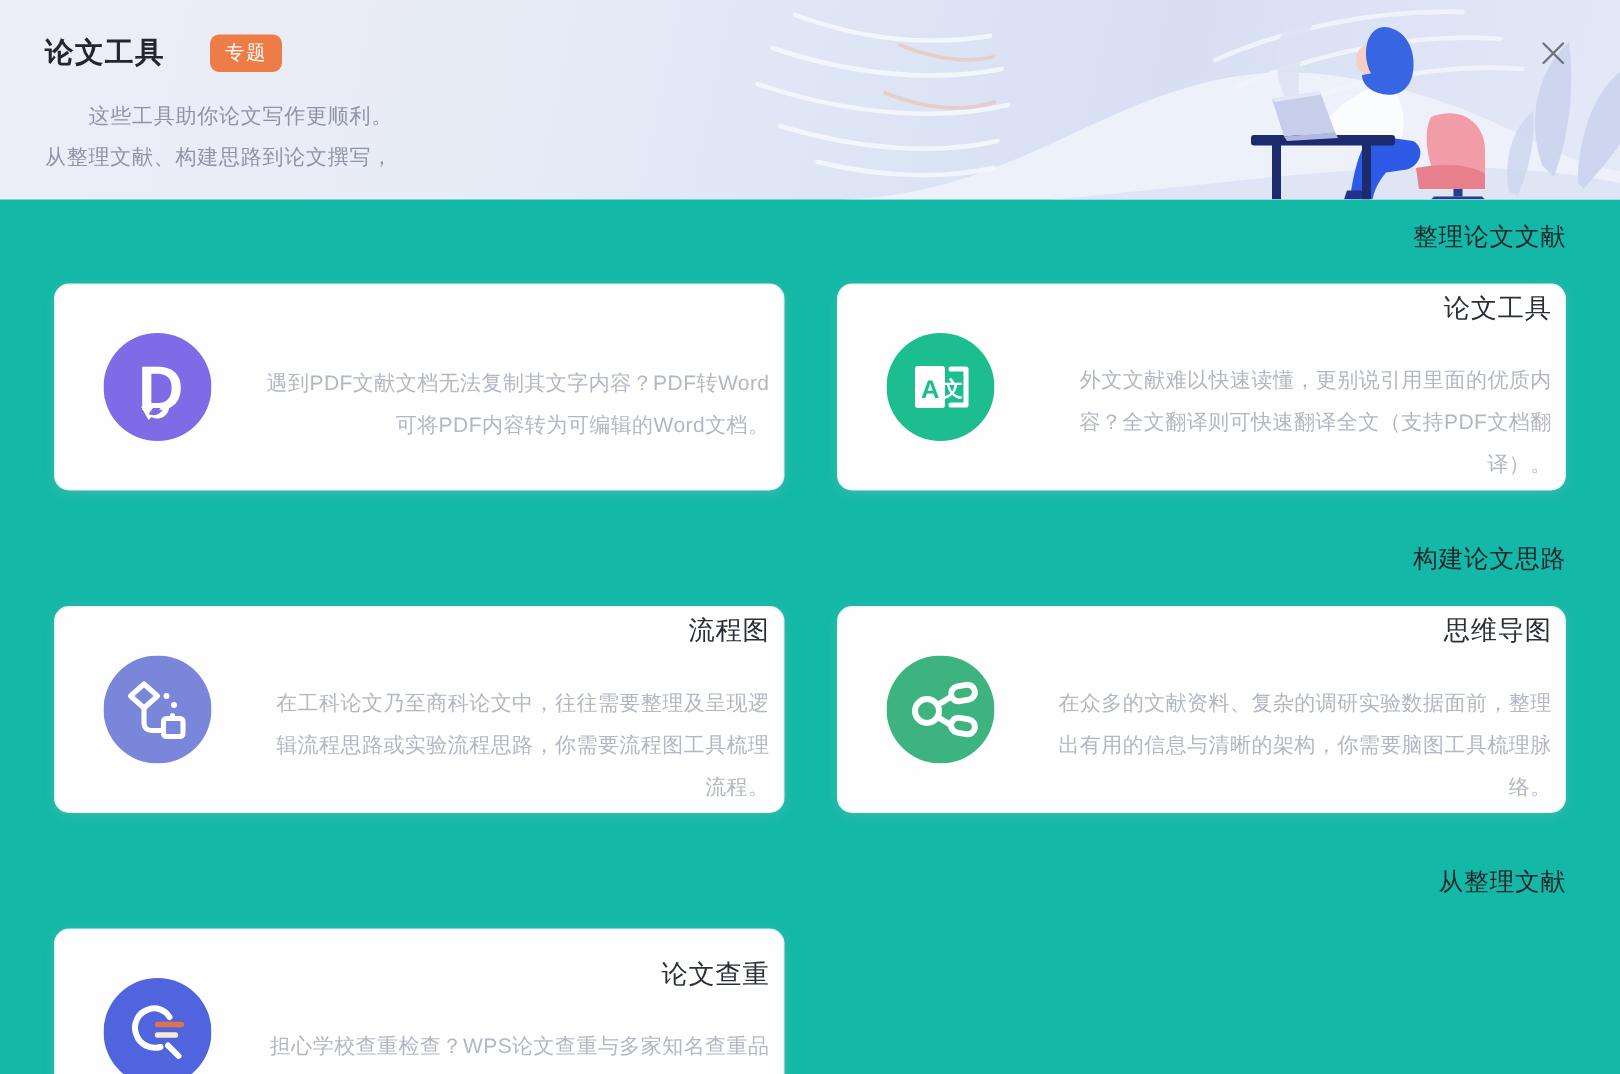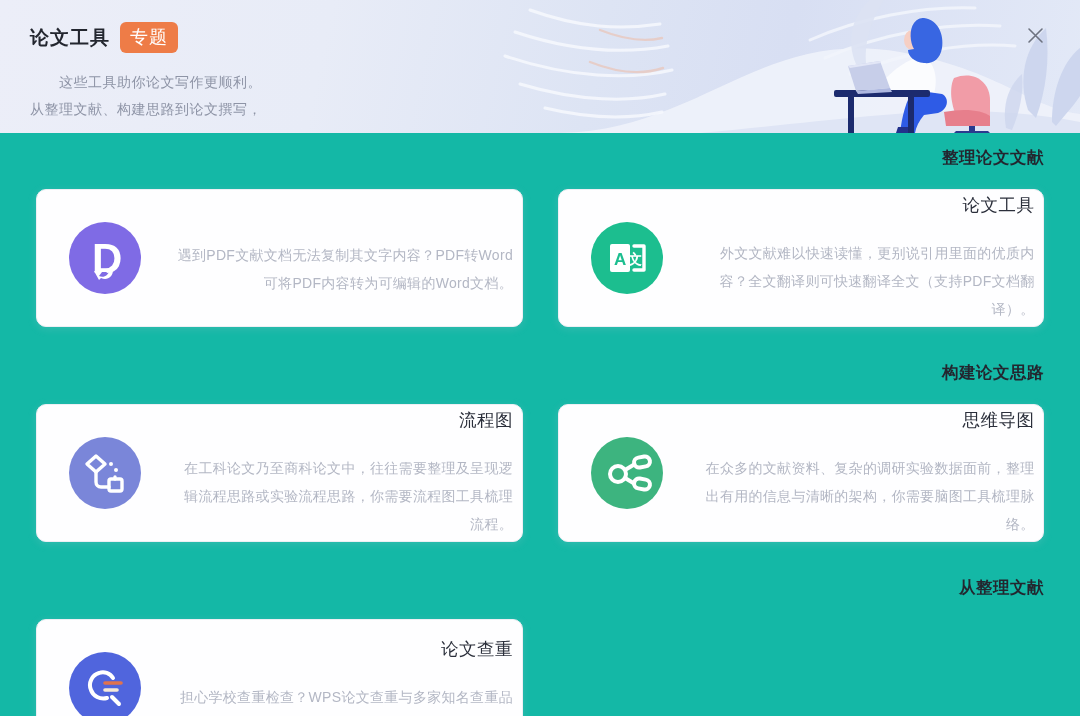--- a/index.html
+++ b/index.html
@@ -22,37 +22,38 @@
   .hero-deco { position: absolute; inset: 0; width: 1080px; height: 133px; }
   .hero-illustration { position: absolute; top: 0; right: 36px; width: 230px; height: 133px; }
 
   .hero-text { position: absolute; left: 30px; top: 22px; z-index: 3; }
   .hero-title-row { display: flex; align-items: center; gap: 10px; }
   .hero-title { font-size: 19px; font-weight: bold; color: #23262F; letter-spacing: 1px; }
   .hero-badge {
     display: inline-block;
     background: #EE7C47;
     color: #fff;
-    font-size: 18px;
+    font-size: 13px;
     padding: 3px 10px 4px;
     border-radius: 6px;
     letter-spacing: 1px;
+    margin-left: 20px;
   }
   .hero-sub { margin-top: 16px; font-size: 14px; color: #8E94A6; line-height: 27px; letter-spacing: 0.5px; }
 
   .close-btn {
     position: absolute; top: 24px; right: 34px; z-index: 5;
     width: 22px; height: 22px; cursor: pointer;
     display: flex; align-items: center; justify-content: center;
   }
 
   
   .content { padding: 0 36px; }
   .section-heading {
-    font-size: 16.5px; font-weight: bold; color: #23262F;
+    font-size: 16.5px; font-weight: normal; color: #23262F;
     margin-top: 35px; letter-spacing: 0.5px;
   }
   .section:first-child .section-heading { margin-top: 14px; }
   .card-row { display: flex; gap: 35px; margin-top: 20px; }
   .card {
     width: 487px; height: 138px;
     background: #FEFEFF;
     border: 1px solid #EEEFF4;
     border-radius: 10px;
     box-shadow: 0 2px 8px rgba(198, 204, 222, 0.18);

